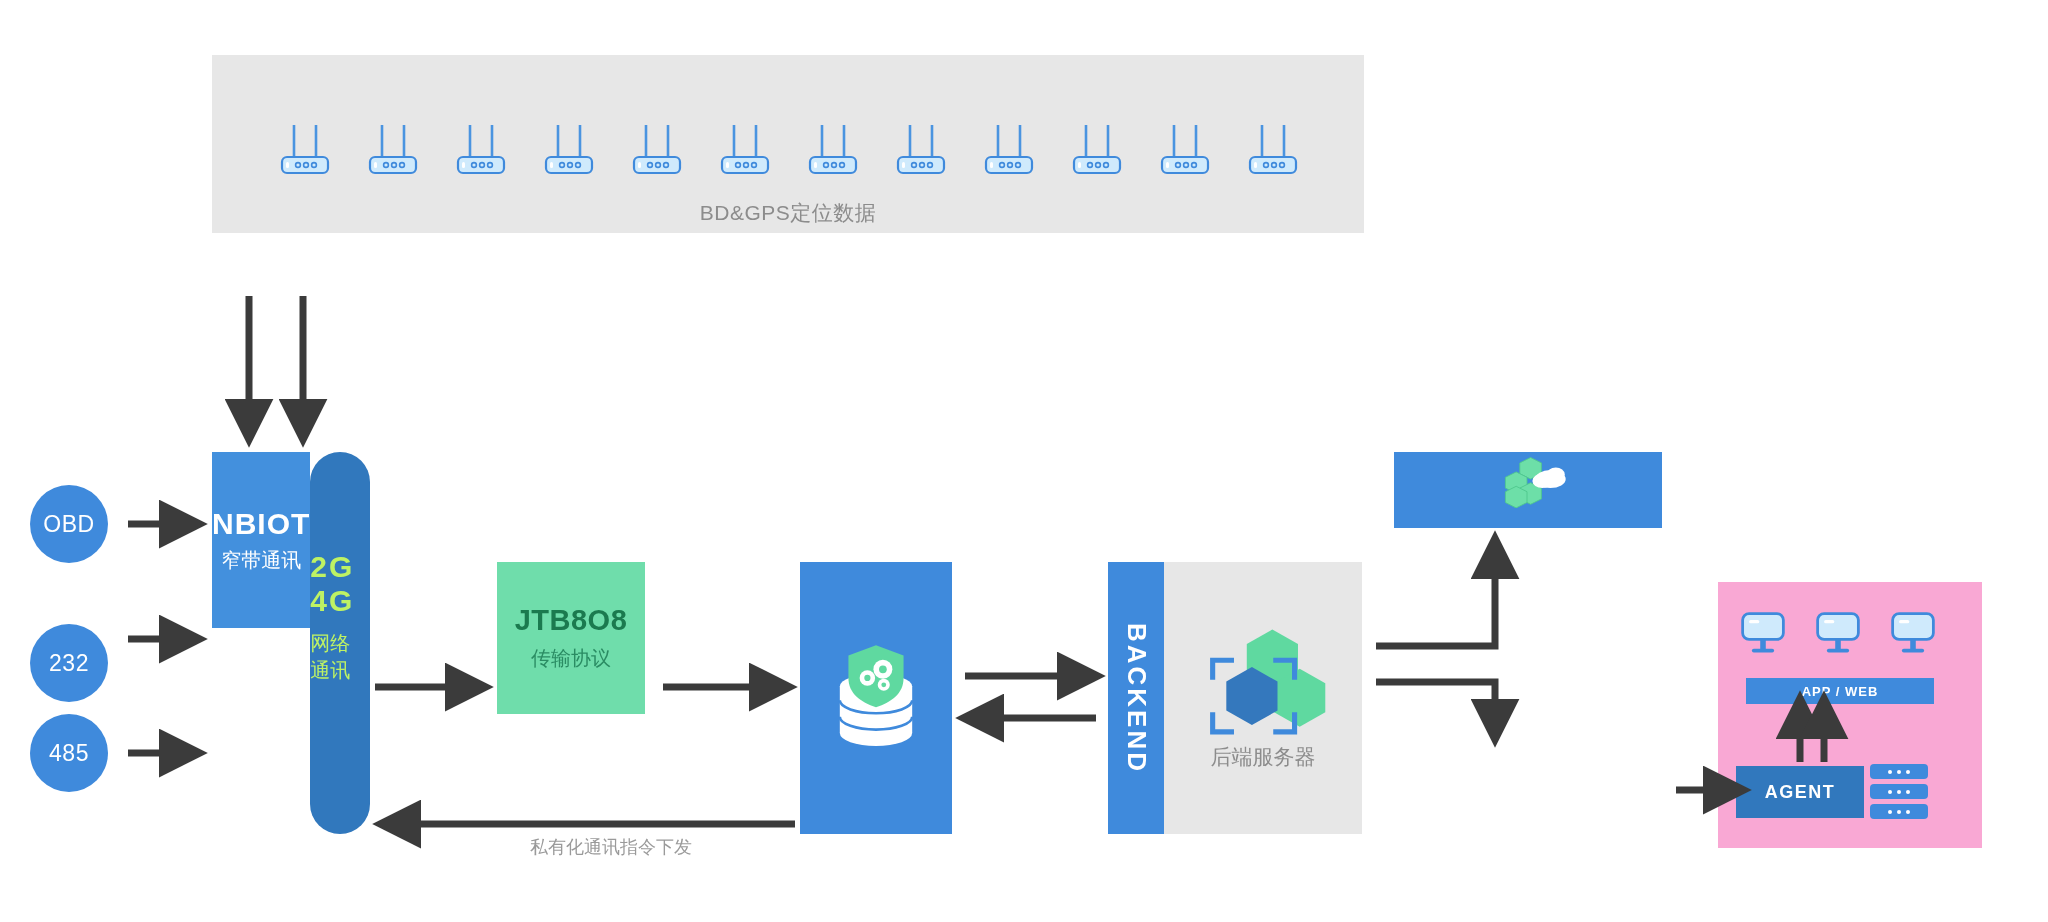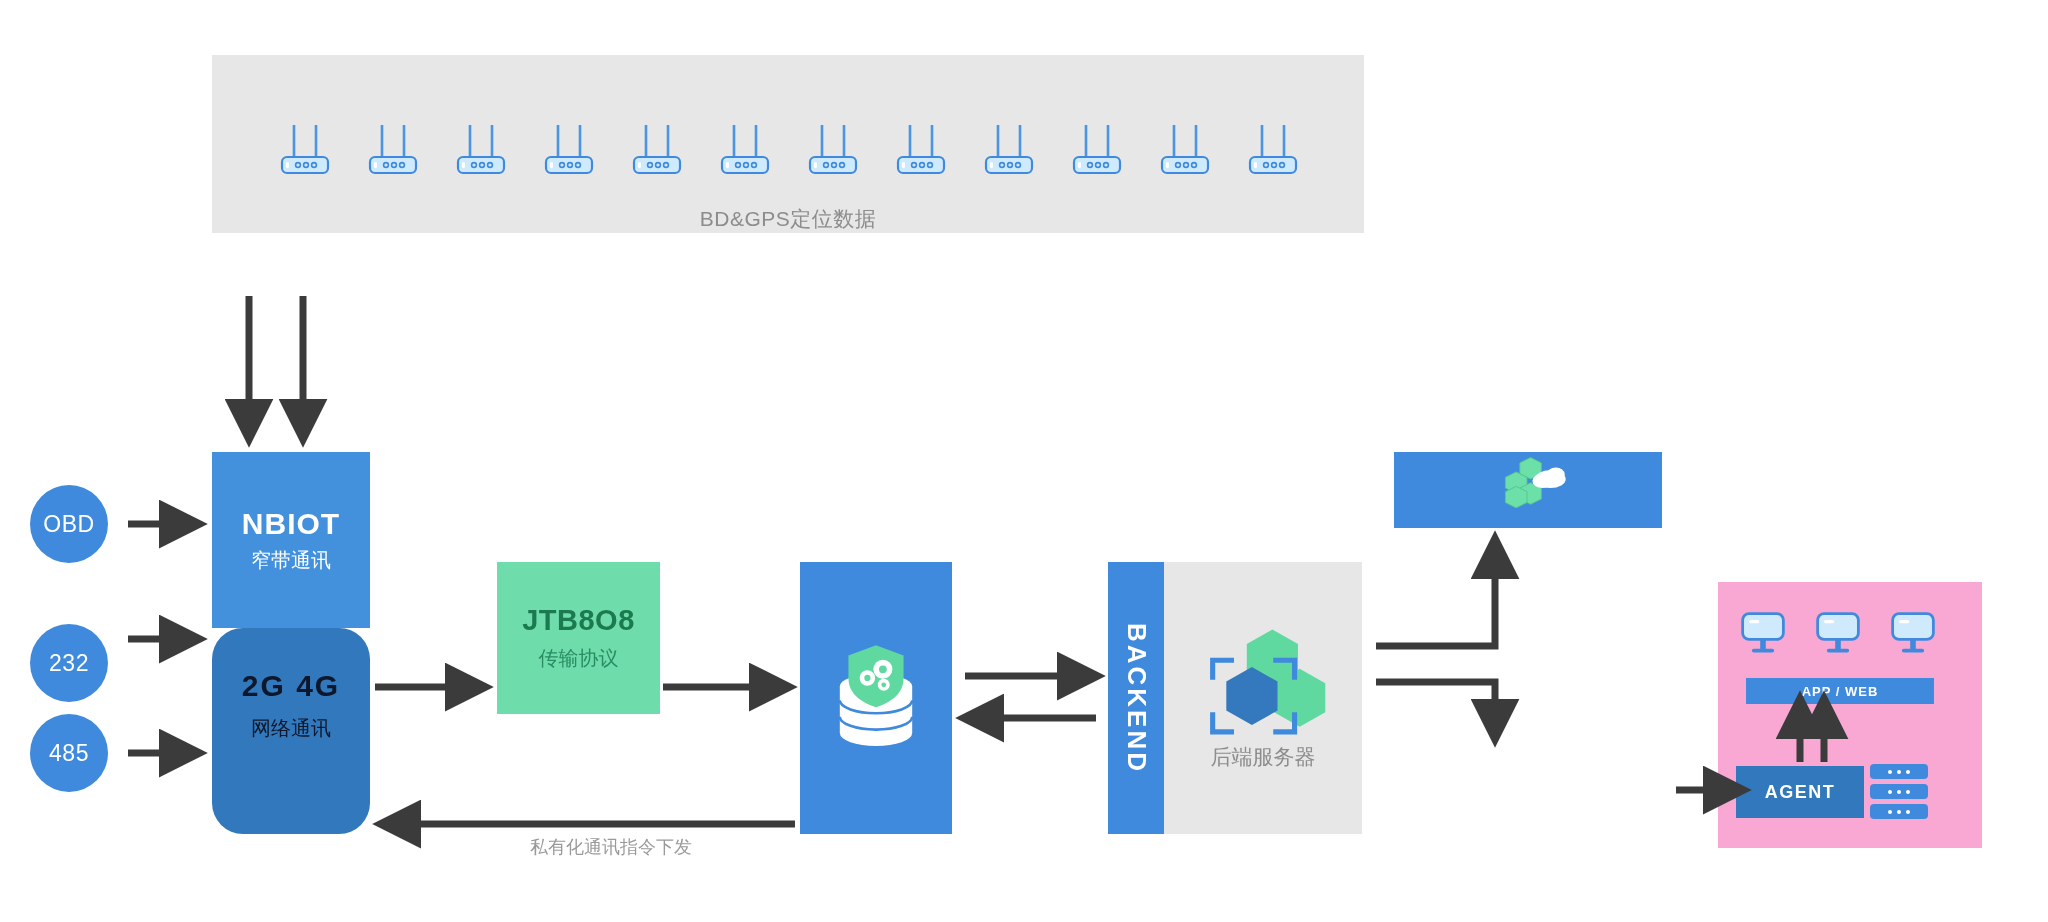--- a/index.html
+++ b/index.html
@@ -19,58 +19,58 @@
   #devices-panel {
     left: 212px; top: 55px; width: 1152px; height: 178px;
     background: #e7e7e7;
   }
   #devices-row {
     position: absolute; left: 62px; top: 62px; width: 1030px; height: 62px;
     display: flex; justify-content: space-between; align-items: flex-end;
   }
   .router-icon { width: 62px; height: 62px; position: relative; }
   #devices-caption {
-    position: absolute; left: 0; top: 150px; width: 100%;
+    position: absolute; left: 0; top: 144px; width: 100%;
     text-align: center; font-size: 21px; color: #8c8c8c; letter-spacing: .5px;
   }
 
   
   .circle {
     width: 78px; height: 78px; border-radius: 50%;
     background: #3f8adc; color: #ffffff;
     display: flex; align-items: center; justify-content: center;
     font-size: 23px; letter-spacing: .5px;
   }
   #circle-obd { left: 30px; top: 485px; }
   #circle-232 { left: 30px; top: 624px; text-align: center; }
   #circle-485 { left: 30px; top: 714px; }
 
   
   #comms-stack {
     left: 212px; top: 452px; width: 158px; height: 382px;
-    display: flex; flex-direction: column;
+    display: flex; 
   }
   #nbiot-block {
     background: #4390dd; color: #fff; height: 176px;
     display: flex; flex-direction: column; align-items: center; justify-content: center;
   }
   #nbiot-title { font-size: 30px; font-weight: bold; letter-spacing: 1px; }
   #nbiot-sub { font-size: 20px; margin-top: 6px; }
   #mobile-block {
-    background: #3178bd; color: #0f172a; flex: 1;
+    background: #3178bd; color: #bef264; flex: 1;
     display: flex; flex-direction: column; align-items: center; justify-content: center;
     padding-bottom: 52px;
     border-radius: 31px;
   }
   #mobile-title { font-size: 30px; font-weight: bold; letter-spacing: 2px; }
   #mobile-sub { font-size: 20px; margin-top: 12px; }
 
   
   #protocol-box {
-    left: 497px; top: 562px; width: 163px; height: 152px;
+    left: 497px; top: 562px; width: 148px; height: 152px;
     background: #6fddab; color: #1b7a4f;
     display: flex; flex-direction: column; align-items: center; justify-content: center;
   }
   #protocol-title { font-size: 29px; font-weight: bold; letter-spacing: .5px; }
   #protocol-sub { font-size: 20px; margin-top: 8px; color: #2a8c63; }
 
   
   #database-box {
     left: 800px; top: 562px; width: 152px; height: 272px;
     background: #3f8adc;

